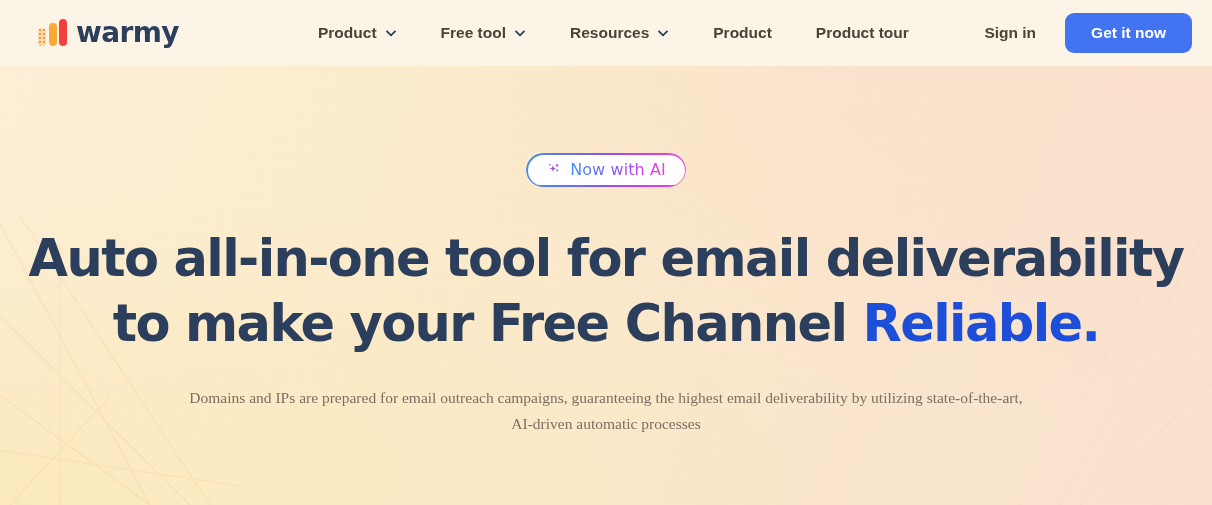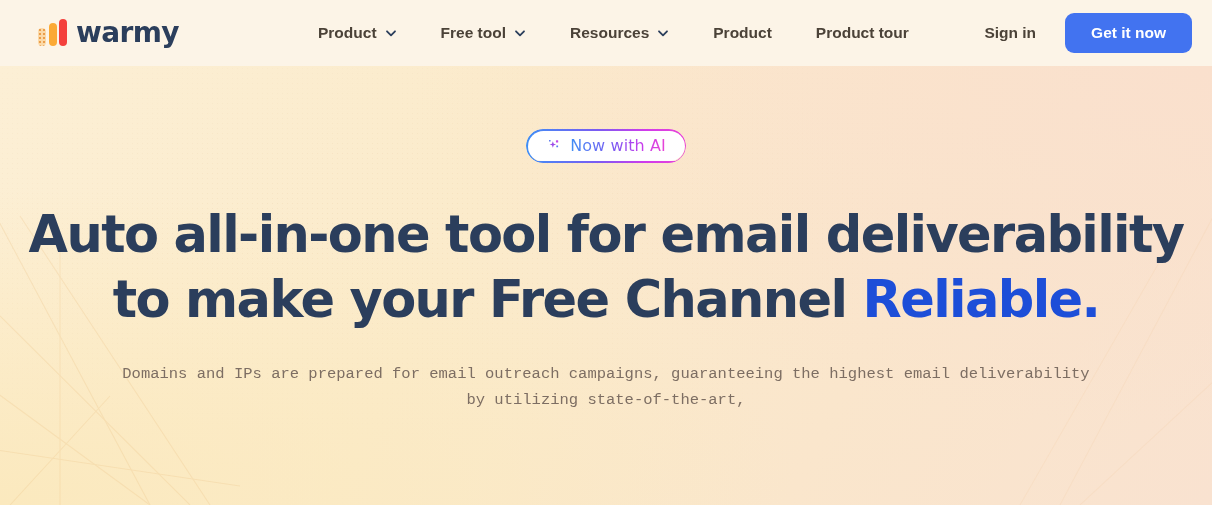--- a/index.html
+++ b/index.html
@@ -88,21 +88,21 @@
     background-size:5px 5px;
     mask-image:radial-gradient(80% 70% at 30% 35%, #000 0%, rgba(0,0,0,.25) 60%, transparent 100%);
     -webkit-mask-image:radial-gradient(80% 70% at 30% 35%, #000 0%, rgba(0,0,0,.25) 60%, transparent 100%);
     opacity:.7;
   }
   .hero-lines { position:absolute; inset:0; opacity:.55; }
 
   .hero-content {
     position:absolute; inset:0;
     display:flex; flex-direction:column; align-items:center;
-    padding-top:64px;
+    padding-top:88px;
   }
 
   
   .badge {
     position:relative;
     display:inline-flex; align-items:center; gap:9px;
     height:31px; padding:0 19px;
     border-radius:999px;
     background:#FFFFFF;
     cursor:pointer;
@@ -139,21 +139,21 @@
   .headline .accent { color:#1d4ed8; }
 
   
   .subtitle {
     margin-top:28px;
     text-align:center;
     font-size:15.5px;
     line-height:1.72;
     color:#7D6E63;
     max-width:980px;
-    font-family:Liberation Mono, monospace;
+    font-family:Liberation Serif, serif;
   }
 </style>
 </head>
 <body>
 
 <div class="page">
 
   <header class="header">
 
     <div class="logo-wrap">
@@ -247,18 +247,19 @@
         <span class="badge-text">Now with AI</span>
       </div>
 
       <h1 class="headline">
         <span>Auto all-in-one tool for email deliverability</span><br>
         <span>to make your Free Channel </span><span class="accent">Reliable.</span>
       </h1>
 
       <p class="subtitle">
         <span>Domains and IPs are prepared for email outreach campaigns, guaranteeing the highest email deliverability by utilizing state-of-the-art,</span><br>
+        <span>AI-driven automatic processes</span>
       </p>
 
     </div>
   </section>
 
 </div>
 
 </body></html>

